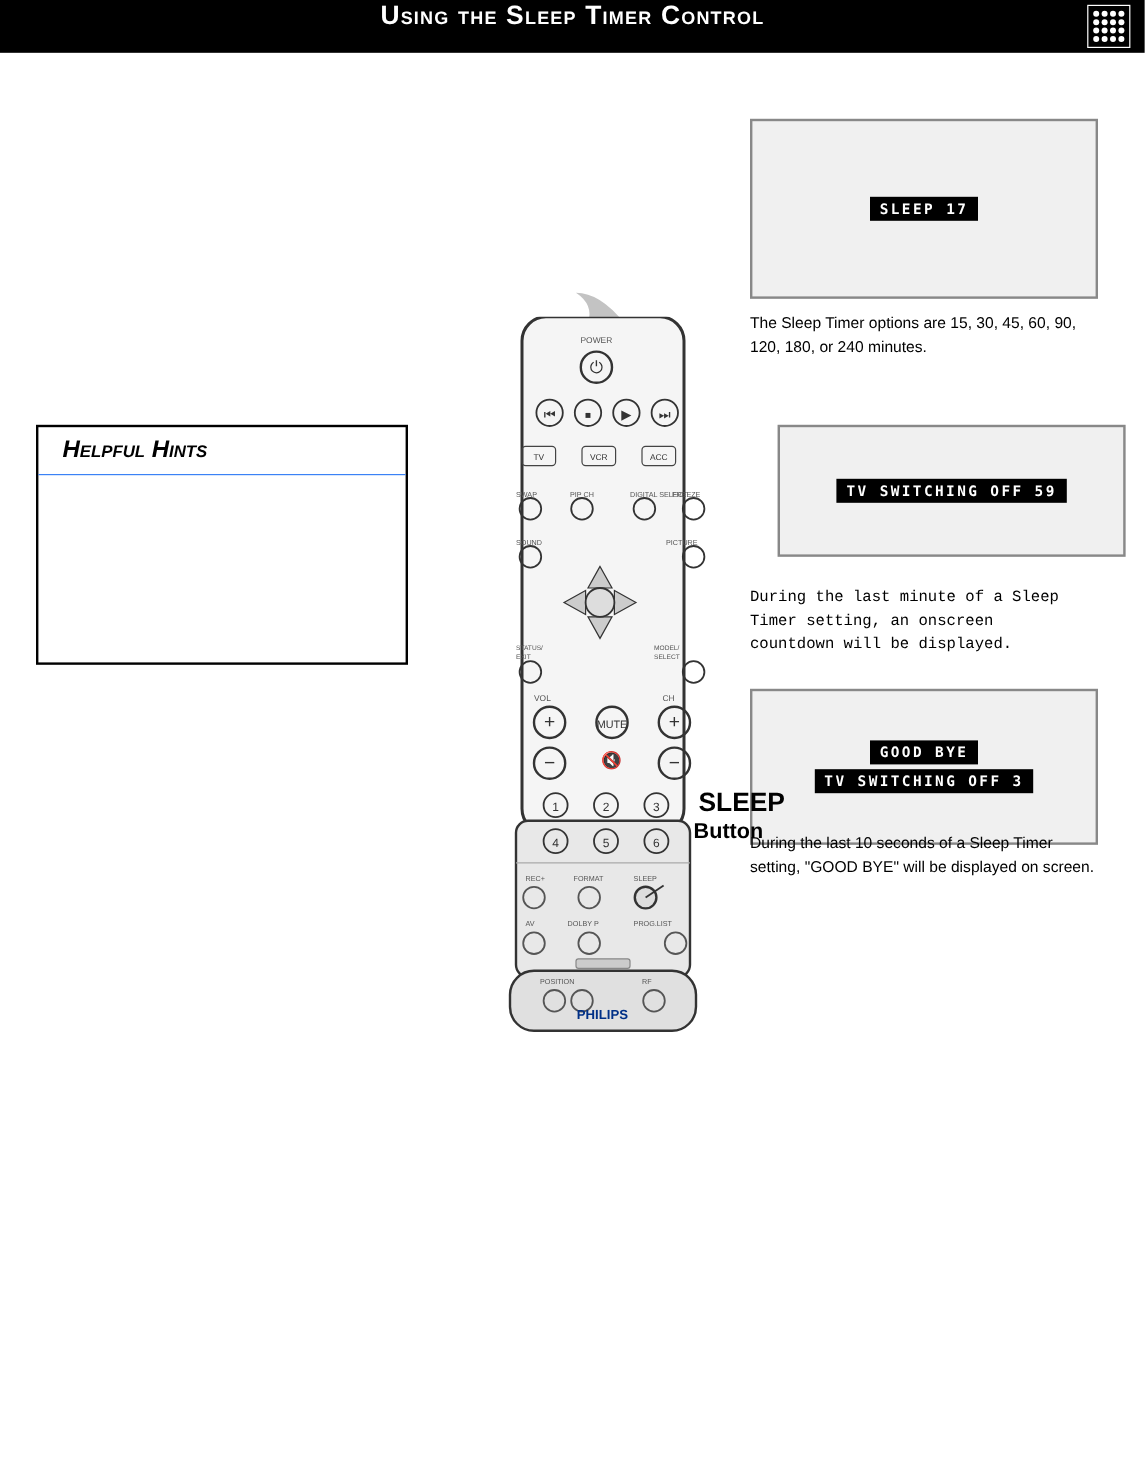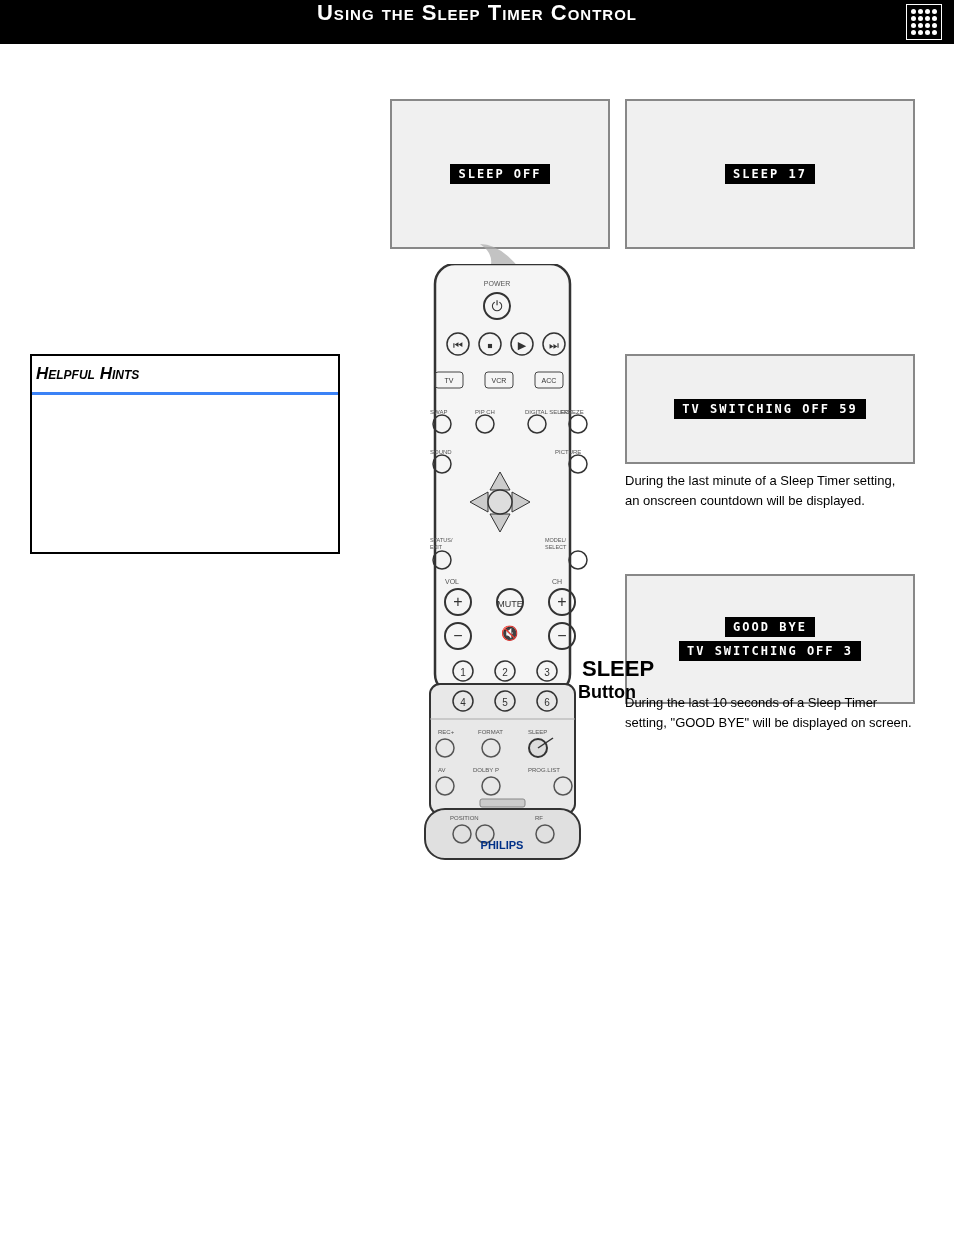--- a/index.html
+++ b/index.html
@@ -94,21 +94,21 @@
     
     .screen2 {
       left: 625px;
       top: 55px;
       width: 290px;
       height: 150px;
     }
 
     
     .screen3 {
-      left: 625px;
+      left: 648px;
       top: 310px;
       width: 290px;
       height: 110px;
     }
 
     
     .screen4 {
       left: 625px;
       top: 530px;
       width: 290px;
@@ -129,25 +129,25 @@
     
     .hints-box {
       position: absolute;
       left: 30px;
       top: 310px;
       width: 310px;
       height: 200px;
       border: 2px solid #000;
     }
     .hints-title {
-      font-size: 17px;
+      font-size: 20px;
       font-weight: bold;
       font-variant: small-caps;
-      padding: 8px 4px;
-      border-bottom: 3px solid #3b82f6;
+      padding: 8px 20px;
+      border-bottom: 1px solid #3b82f6;
       font-style: italic;
     }
 
     
     .sleep-label {
       position: absolute;
       left: 582px;
       top: 612px;
       font-size: 22px;
       font-weight: bold;
@@ -195,38 +195,36 @@
     <div class="header-icon-dot"></div>
     <div class="header-icon-dot"></div>
     <div class="header-icon-dot"></div>
     <div class="header-icon-dot"></div>
     <div class="header-icon-dot"></div>
   </div>
 </div>
 
 <div class="main-content">
 
-  <div class="screen-box screen1">
-    <span class="screen-text">SLEEP OFF</span>
-  </div>
 
   <svg class="arrow-down" viewBox="0 0 60 60" xmlns="http://www.w3.org/2000/svg" style="position:absolute; left:465px; top:195px; width:70px; height:60px;">
     <path d="M10,5 Q30,5 50,30 Q30,55 10,55 Q25,40 20,30 Q25,15 10,5 Z" fill="#aaa" opacity="0.7"></path>
   </svg>
 
   <div class="screen-box screen2">
     <span class="screen-text">SLEEP 17</span>
   </div>
 
+  <div class="desc-text" style="left:625px; top:215px;">The Sleep Timer options are 15, 30, 45, 60, 90, 120, 180, or 240 minutes.</div>
 
   <div class="screen-box screen3">
     <span class="screen-text">TV SWITCHING OFF 59</span>
   </div>
 
-  <div class="desc-text" style="left:625px; top:427px;">During the last minute of a Sleep Timer setting, an onscreen countdown will be displayed.</div>
+  <div class="desc-text" style="left:625px; top:444px;font-family:Liberation Mono, monospace;">During the last minute of a Sleep Timer setting, an onscreen countdown will be displayed.</div>
 
   <div class="screen-box screen4">
     <span class="screen-text">GOOD BYE</span>
     <span class="screen-text">TV SWITCHING OFF 3</span>
   </div>
 
   <div class="desc-text" style="left:625px; top:649px; width:290px;">During the last 10 seconds of a Sleep Timer setting, "GOOD BYE" will be displayed on screen.</div>
 
   <div class="hints-box">
     <div class="hints-title">Helpful Hints</div>

